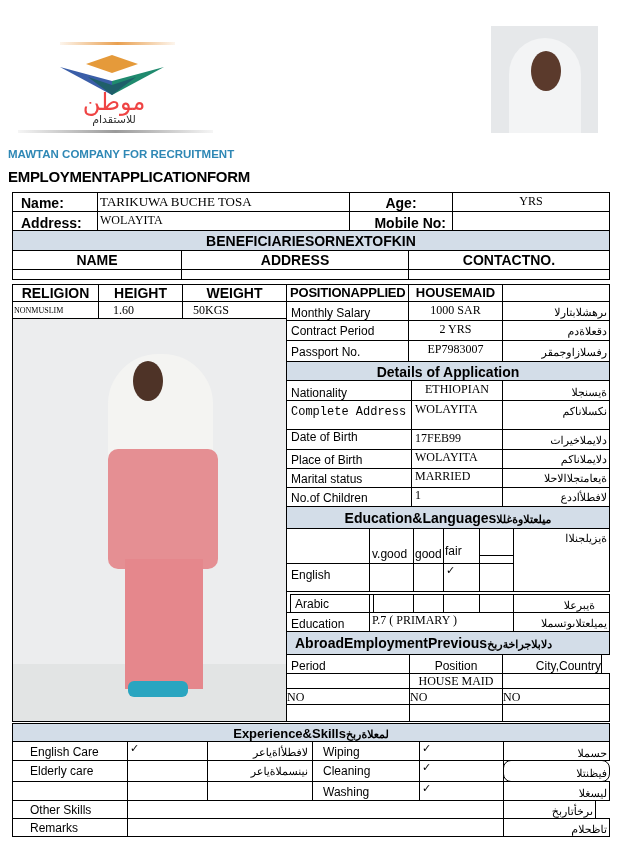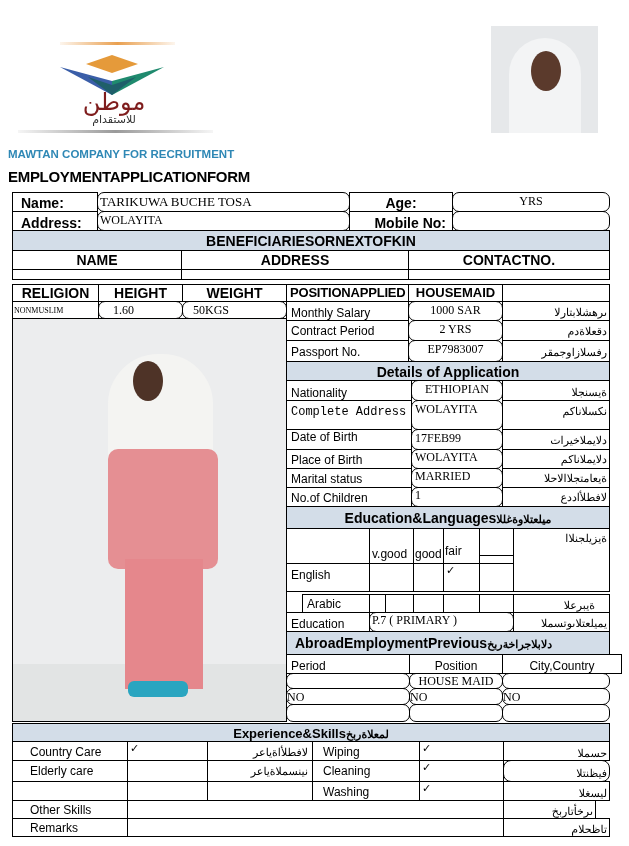--- a/index.html
+++ b/index.html
@@ -4,37 +4,37 @@
 <style>
   html, body { margin:0; padding:0; background:#ffffff; }
   body { width:629px; height:846px; position:relative; overflow:hidden; font-family:"Liberation Sans", sans-serif; color:#000; }
   .abs { position:absolute; box-sizing:border-box; }
   .cell { position:absolute; box-sizing:border-box; border:1px solid #000; overflow:hidden; white-space:nowrap; }
   .serif { font-family:"Liberation Serif", serif; }
   .bold { font-weight:bold; }
   .hdr { background:#d3dde8; border:1px solid #000; text-align:center; font-weight:bold; }
   .ar { direction:rtl; text-align:right; font-family:Liberation Serif, serif; font-size:11px; }
   .lbl { font-size:12px; padding-left:4px; }
-  .val { font-family:"Liberation Serif", serif; font-size:12px;border-radius:7px; }
+  .val { font-family:"Liberation Serif", serif; font-size:12px; }
   .check { font-size:11px; }
   
   .logo-bar-top { left:60px; top:42px; width:115px; height:3px; background:linear-gradient(90deg, rgba(233,160,80,0.1), #e9a050, rgba(233,160,80,0.1)); }
   .logo-bar-bottom { left:18px; top:130px; width:195px; height:3px; background:linear-gradient(90deg, rgba(160,160,160,0.1), #9a9a9a, rgba(160,160,160,0.1)); }
 </style>
 </head>
 <body>
 
 <div class="abs logo-bar-top"></div>
 <svg class="abs" style="left:58px;top:55px;" width="108" height="42">
   <polygon points="54,0 80,9 54,18 28,9" fill="#e59a3a"></polygon>
   <polygon points="2,12 54,40 54,26" fill="#3a5ea8"></polygon>
   <polygon points="106,12 54,40 54,26" fill="#1f8a6e"></polygon>
   <polygon points="30,22 54,40 78,22 54,30" fill="#1f5f6a"></polygon>
 </svg>
-<div class="abs" style="left:62px;top:90px;width:104px;text-align:center;font-family:'DejaVu Sans',sans-serif;font-size:24px;color:#7f1d1d;line-height:24px;direction:rtl;">موطن</div>
+<div class="abs" style="left:62px;top:90px;width:104px;text-align:center;font-family:'DejaVu Sans',sans-serif;font-size:24px;color:#ef4444;line-height:24px;direction:rtl;">موطن</div>
 <div class="abs" style="left:62px;top:114px;width:104px;text-align:center;font-family:'DejaVu Sans',sans-serif;font-size:11px;color:#333;line-height:12px;direction:rtl;">للاستقدام</div>
 <div class="abs logo-bar-bottom"></div>
 
 <div class="abs" style="left:491px;top:26px;width:107px;height:107px;background:#e6e8ea;overflow:hidden;">
   <div class="abs" style="left:18px;top:12px;width:72px;height:110px;background:#f3f4f5;border-radius:36px 36px 10px 10px;"></div>
   <div class="abs" style="left:40px;top:25px;width:30px;height:40px;background:#5b3a2c;border-radius:50%;"></div>
 </div>
 
 <div class="abs bold" style="left:8px;top:148px;font-size:11.5px;color:#2f88b5;">MAWTAN COMPANY FOR RECRUITMENT</div>
 <div class="abs bold" style="left:8px;top:168px;font-size:15px;letter-spacing:-0.3px;">EMPLOYMENTAPPLICATIONFORM</div>
@@ -125,55 +125,55 @@
 <div class="cell" style="left:443px;top:528px;width:37px;height:36px;font-size:12px;padding:15px 0 0 1px;">fair</div>
 <div class="cell" style="left:479px;top:528px;width:35px;height:28px;font-size:12px;padding:25px 0 0 3px;">poor</div>
 <div class="cell ar" style="left:513px;top:528px;width:97px;height:64px;padding:3px 2px 0 0;">ةيزيلجنلاا</div>
 
 <div class="cell lbl" style="left:286px;top:563px;width:84px;height:29px;padding-top:4px;">English</div>
 <div class="cell check" style="left:369px;top:563px;width:45px;height:29px;"></div>
 <div class="cell check" style="left:413px;top:563px;width:31px;height:29px;"></div>
 <div class="cell check" style="left:443px;top:563px;width:37px;height:29px;padding-left:2px;line-height:12px;">✓</div>
 <div class="cell check" style="left:479px;top:563px;width:35px;height:29px;"></div>
 
-<div class="cell lbl" style="left:302px;top:594px;width:84px;height:19px;padding-top:2px;">Arabic</div>
+<div class="cell lbl" style="left:290px;top:594px;width:84px;height:19px;padding-top:2px;">Arabic</div>
 <div class="cell check" style="left:369px;top:594px;width:45px;height:19px;"></div>
 <div class="cell check" style="left:413px;top:594px;width:31px;height:19px;"></div>
 <div class="cell check" style="left:443px;top:594px;width:37px;height:19px;"></div>
 <div class="cell check" style="left:479px;top:594px;width:35px;height:19px;"></div>
 <div class="cell ar" style="left:513px;top:594px;width:97px;height:19px;padding:4px 14px 0 0;">ةيبرعلا</div>
 
 <div class="cell lbl" style="left:286px;top:612px;width:84px;height:20px;padding-top:4px;">Education</div>
 <div class="cell val" style="left:369px;top:612px;width:145px;height:20px;padding:0 0 0 2px;">P.7 ( PRIMARY )</div>
 <div class="cell ar" style="left:513px;top:612px;width:97px;height:20px;padding:4px 2px 0 0;">يميلعتلاىوتسملا</div>
 
 <div class="cell hdr" style="left:286px;top:631px;width:324px;height:24px;font-size:14px;padding:3px 0 0 8px;text-align:left;">
   <span>AbroadEmploymentPrevious</span><span class="ar" style="font-size:11px;">دلابلاجراخةربخ</span>
 </div>
 <div class="cell lbl" style="left:286px;top:654px;width:124px;height:20px;padding-top:4px;">Period</div>
 <div class="cell" style="left:409px;top:654px;width:94px;height:20px;font-size:12px;text-align:center;padding-top:4px;">Position</div>
-<div class="cell" style="left:502px;top:654px;width:120px;height:20px;font-size:12px;text-align:center;padding-top:4px;">City,Country</div>
+<div class="cell" style="left:502px;top:654px;width:100px;height:20px;font-size:12px;text-align:right;padding-top:4px;">City,Country</div>
 
 <div class="cell val" style="left:286px;top:673px;width:124px;height:16px;"></div>
 <div class="cell val" style="left:409px;top:673px;width:94px;height:16px;text-align:center;">HOUSE MAID</div>
 <div class="cell val" style="left:502px;top:673px;width:108px;height:16px;"></div>
 
 <div class="cell val" style="left:286px;top:688px;width:124px;height:17px;padding-top:1px;">NO</div>
 <div class="cell val" style="left:409px;top:688px;width:94px;height:17px;padding-top:1px;">NO</div>
 <div class="cell val" style="left:502px;top:688px;width:108px;height:17px;padding-top:1px;">NO</div>
 
 <div class="cell val" style="left:286px;top:704px;width:124px;height:18px;"></div>
 <div class="cell val" style="left:409px;top:704px;width:94px;height:18px;"></div>
 <div class="cell val" style="left:502px;top:704px;width:108px;height:18px;"></div>
 
 <div class="cell hdr" style="left:12px;top:723px;width:598px;height:19px;font-size:13px;padding-top:2px;">
   <span>Experience&amp;Skills</span><span class="ar" style="font-size:11px;">لمعلاةربخ</span>
 </div>
 
-<div class="cell lbl" style="left:12px;top:741px;width:116px;height:20px;padding:3px 0 0 17px;">Country Care</div>
+<div class="cell lbl" style="left:12px;top:741px;width:116px;height:20px;padding:3px 0 0 17px;">English Care</div>
 <div class="cell check" style="left:127px;top:741px;width:81px;height:20px;padding-left:2px;line-height:12px;">✓</div>
 <div class="cell ar" style="left:207px;top:741px;width:106px;height:20px;padding:4px 4px 0 0;">لافطلأاةياعر</div>
 <div class="cell lbl" style="left:312px;top:741px;width:108px;height:20px;padding:3px 0 0 10px;">Wiping</div>
 <div class="cell check" style="left:419px;top:741px;width:85px;height:20px;padding-left:2px;line-height:12px;">✓</div>
 <div class="cell ar" style="left:503px;top:741px;width:107px;height:20px;padding:5px 2px 0 0;">حسملا</div>
 
 <div class="cell lbl" style="left:12px;top:760px;width:116px;height:22px;padding:3px 0 0 17px;">Elderly care</div>
 <div class="cell check" style="left:127px;top:760px;width:81px;height:22px;"></div>
 <div class="cell ar" style="left:207px;top:760px;width:106px;height:22px;padding:4px 4px 0 0;">نينسملاةياعر</div>
 <div class="cell lbl" style="left:312px;top:760px;width:108px;height:22px;padding:3px 0 0 10px;">Cleaning</div>

